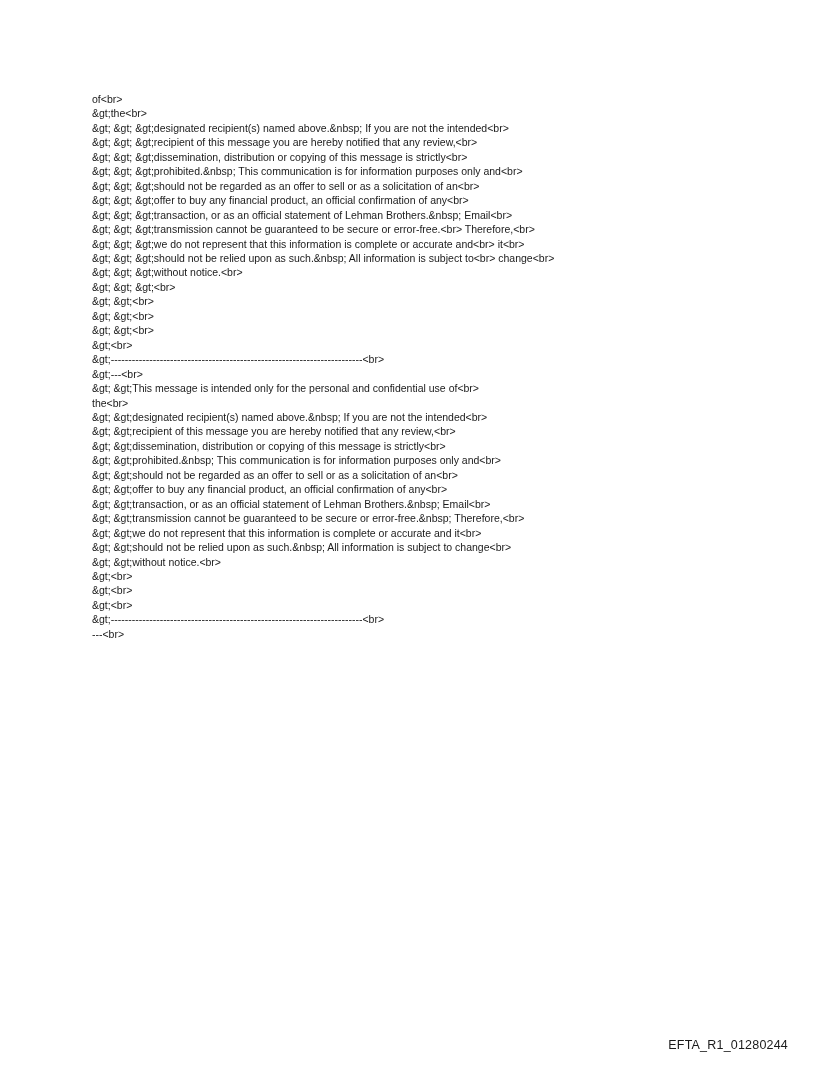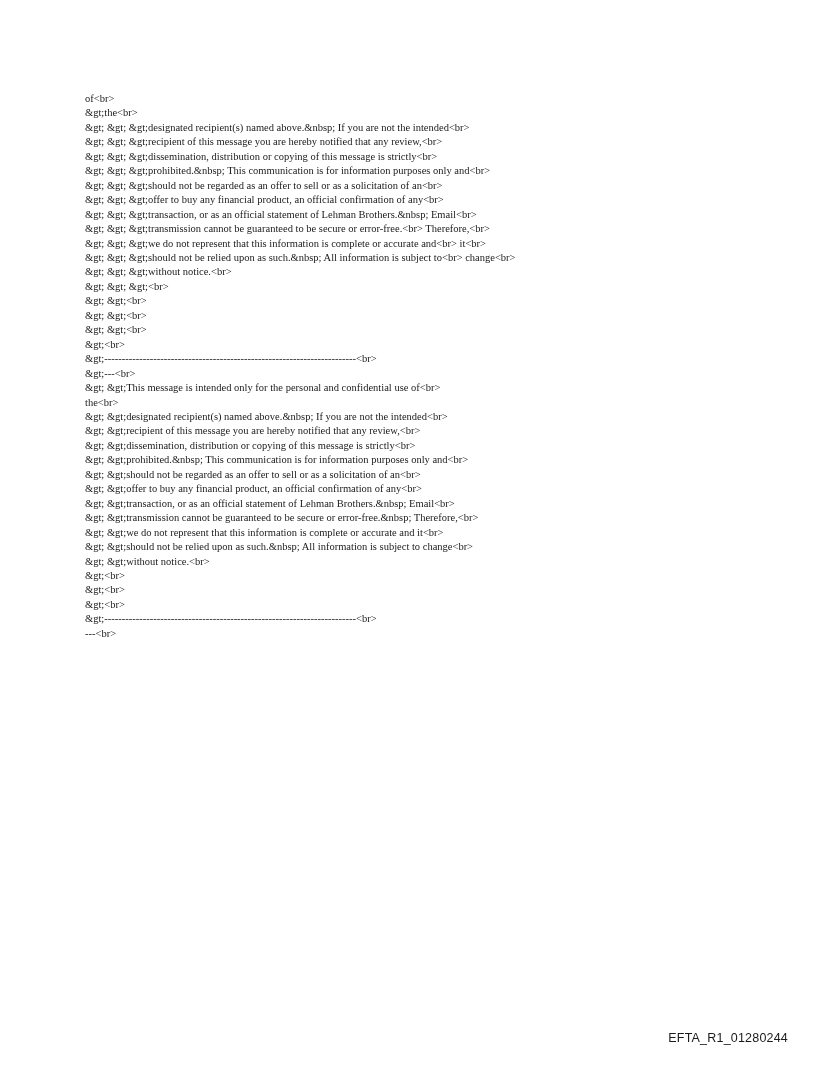--- a/index.html
+++ b/index.html
@@ -18,34 +18,34 @@
     position: absolute;
     top: 0;
     left: 0;
     width: 816px;
     height: 1073px;
     background: #ffffff;
   }
   .body-text {
     position: absolute;
     top: 92px;
-    left: 85px;
+    left: 92px;
     width: 660px;
-    font-family: Liberation Serif, serif;
+    font-family: Liberation Sans, sans-serif;
     font-size: 10.5px;
     line-height: 14.45px;
     color: #1a1a1a;
     white-space: pre-wrap;
     word-break: break-word;
     letter-spacing: 0px;
   }
   .footer-id {
     position: absolute;
     right: 28px;
-    bottom: 28px;
+    bottom: 21px;
     font-family: "Liberation Sans", sans-serif;
     font-size: 12.5px;
     color: #1a1a1a;
     letter-spacing: 0.2px;
   }
 </style>
 </head>
 <body>
 
 <div class="page">

